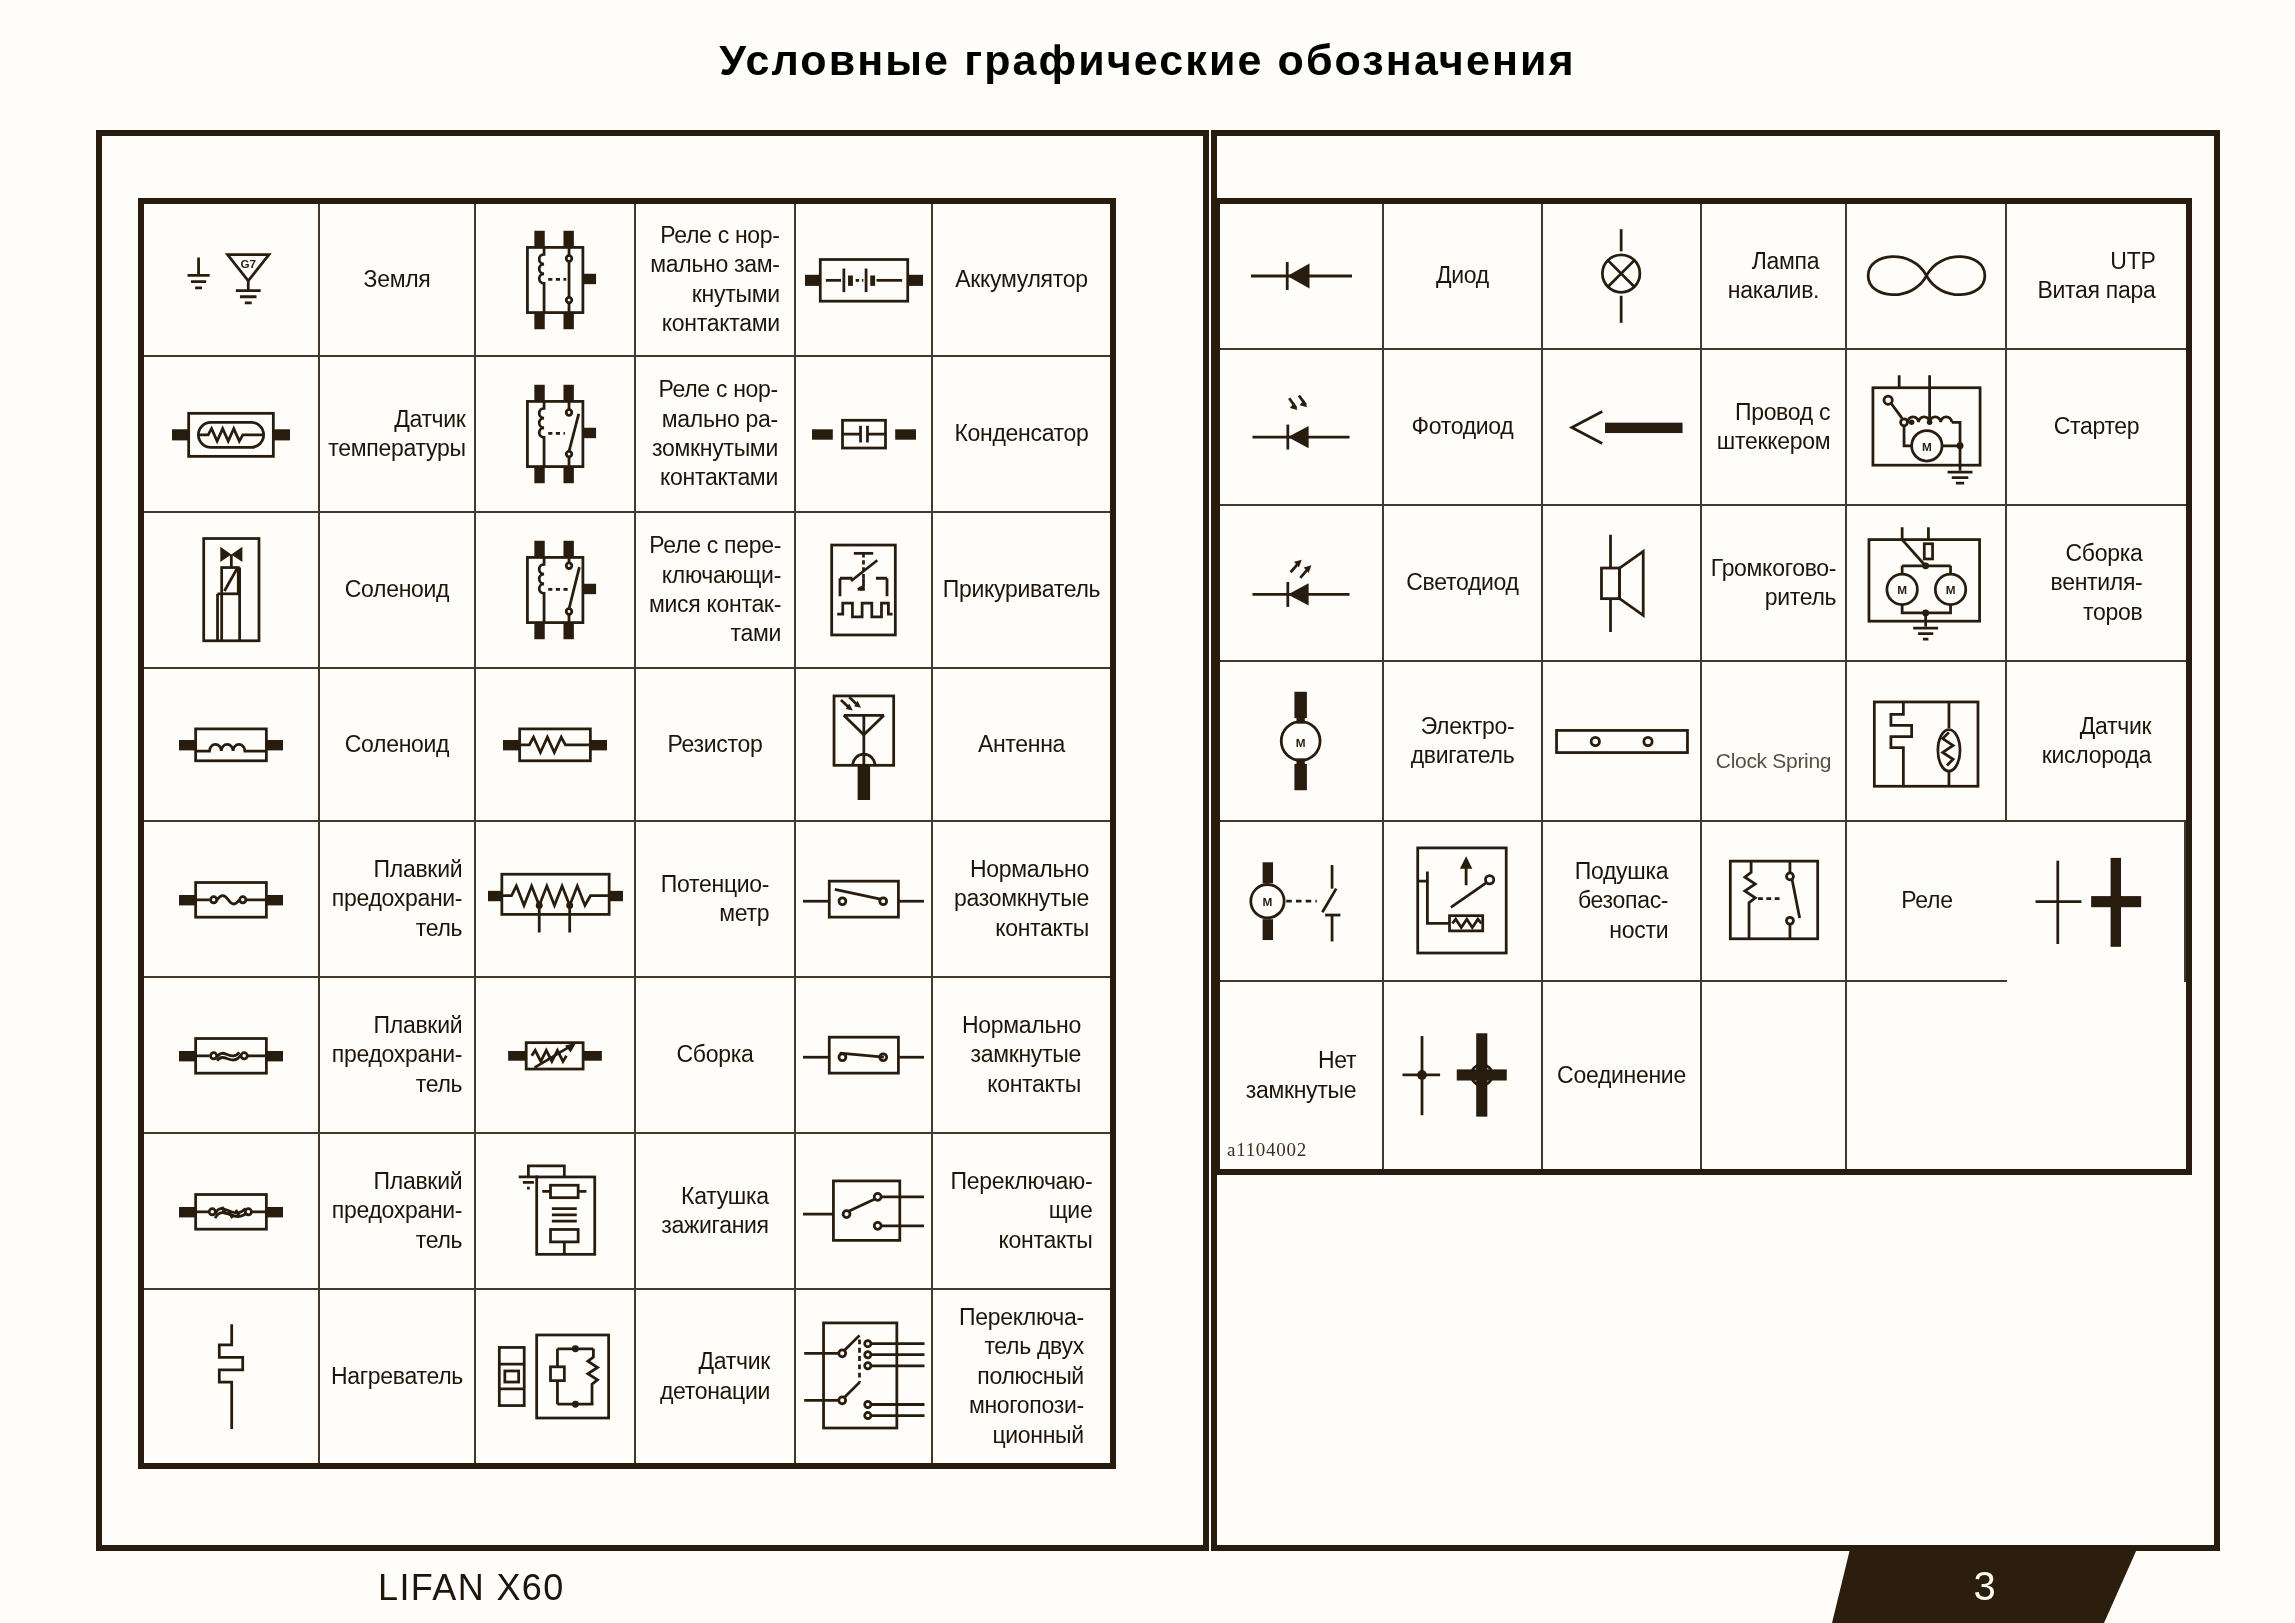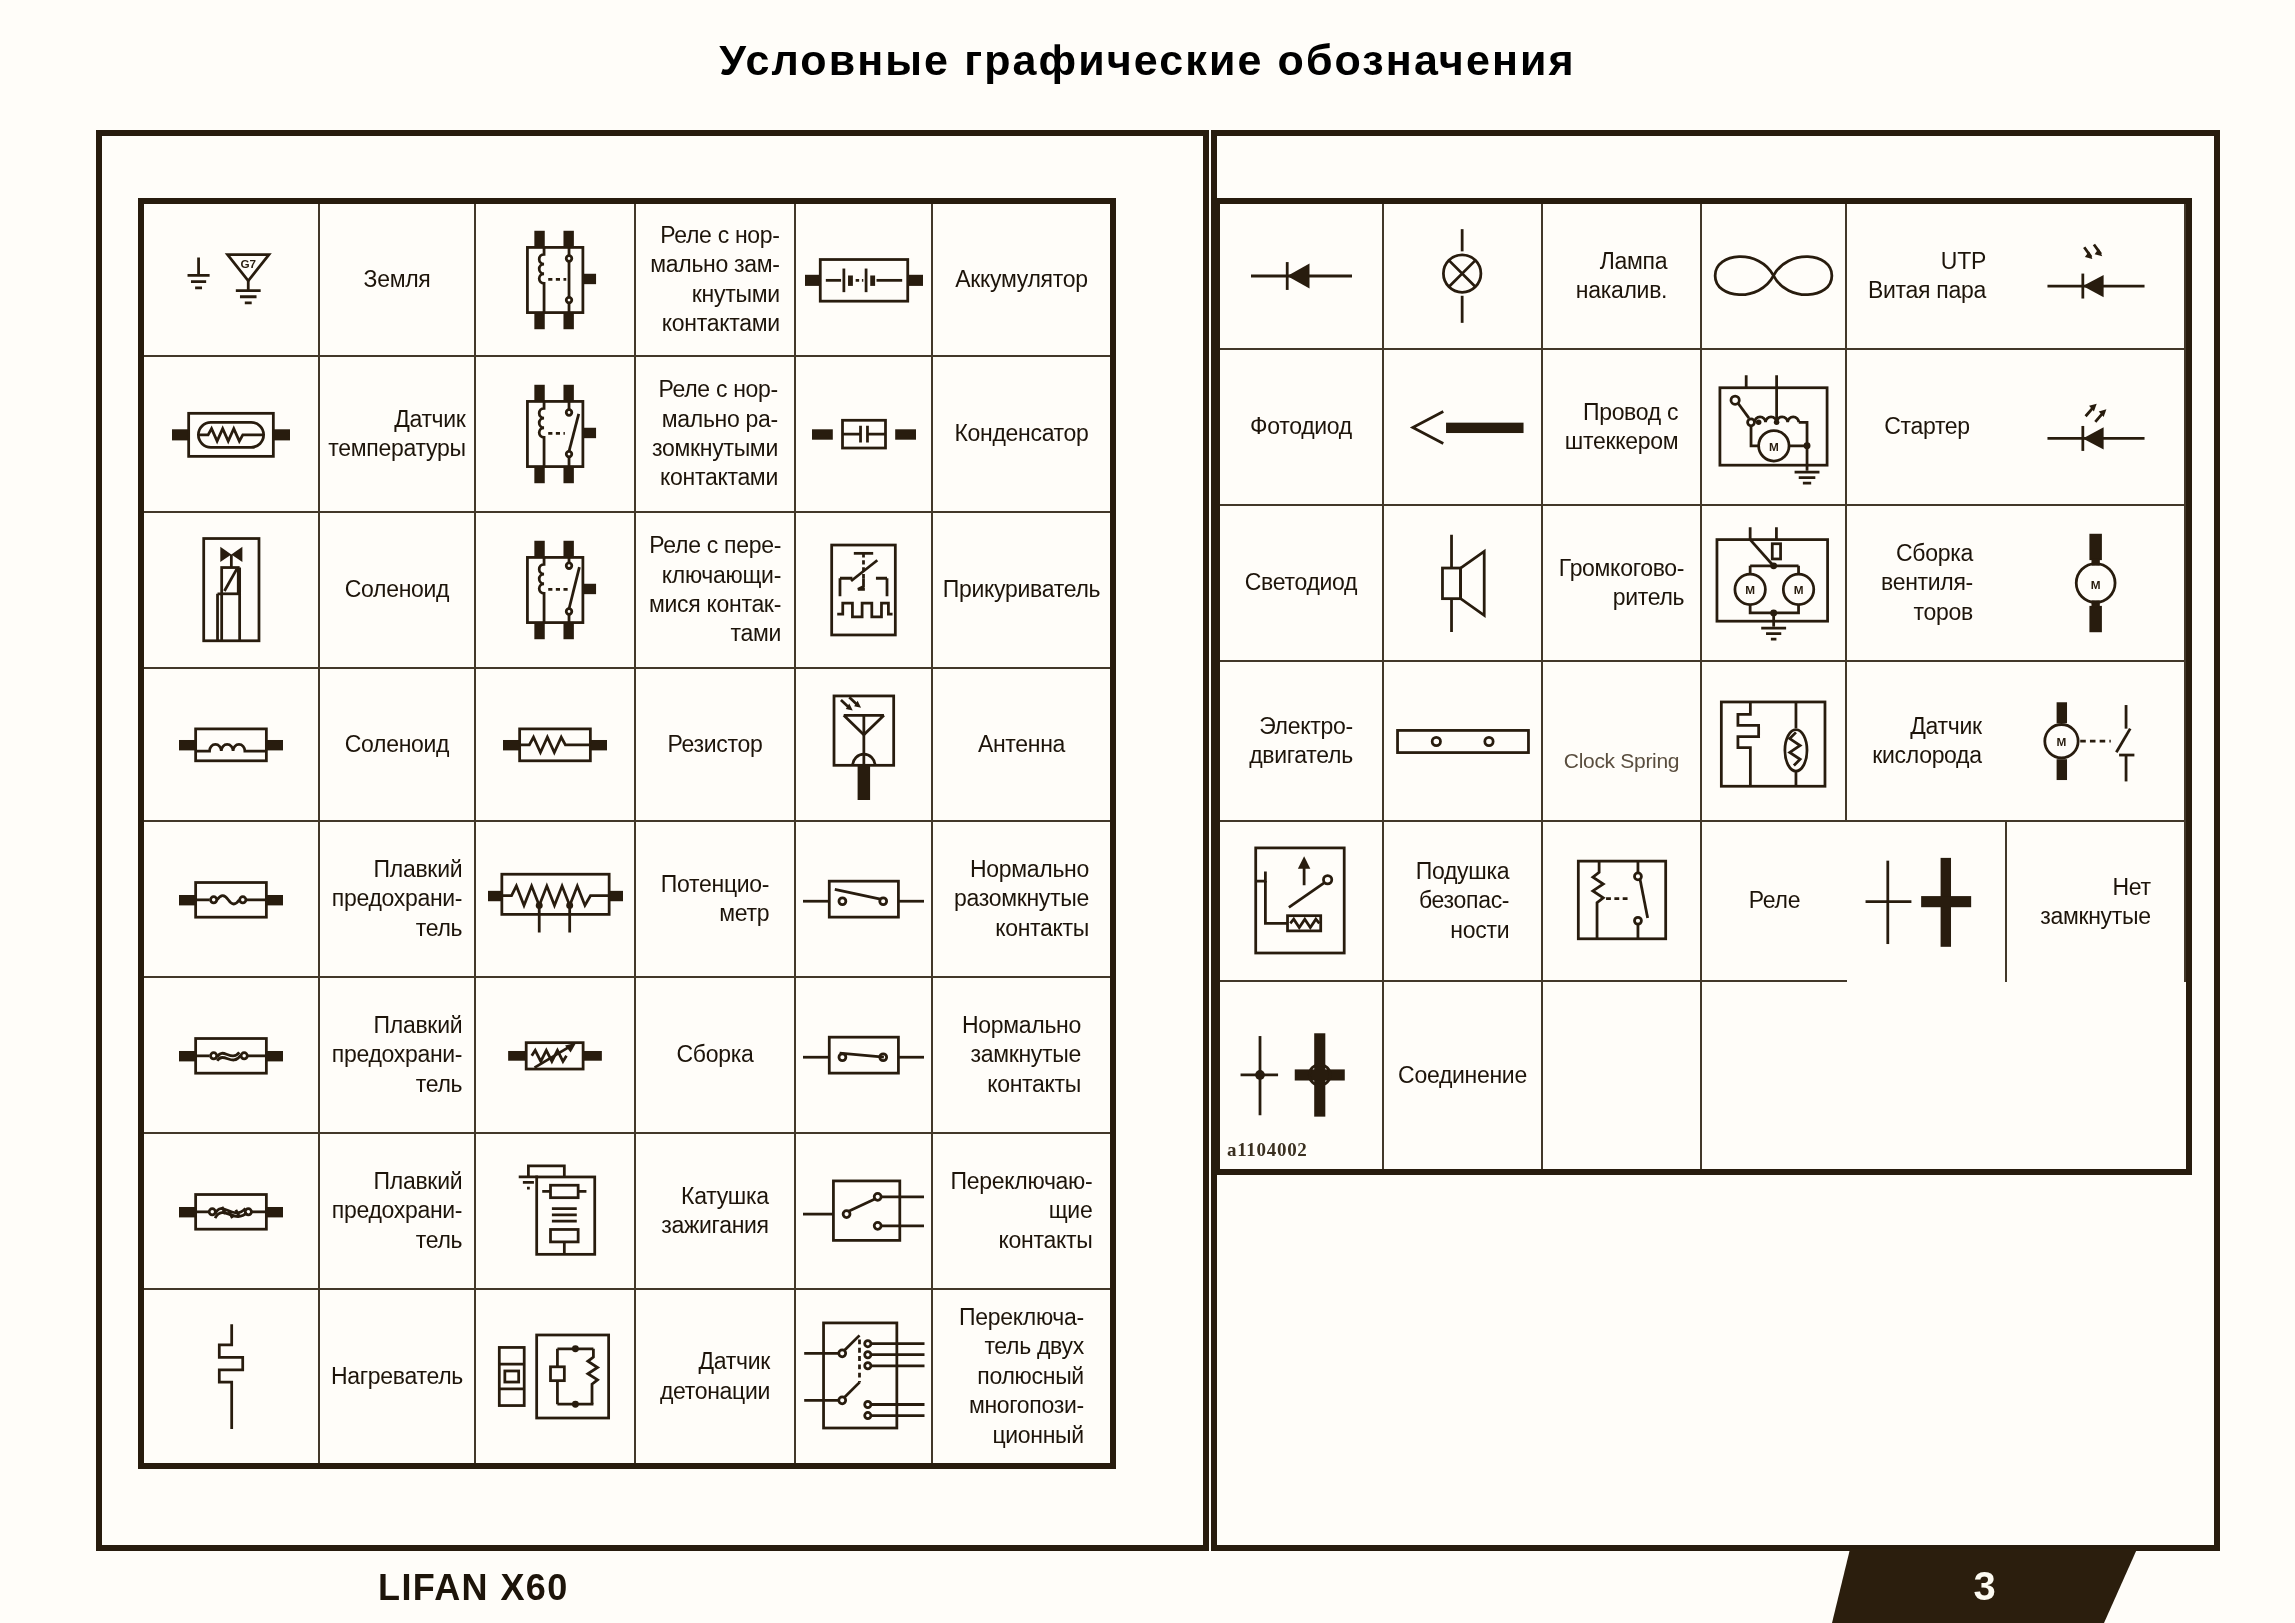--- a/index.html
+++ b/index.html
@@ -2,21 +2,21 @@
 <html style="font-size:11px"><head>
 <meta charset="utf-8">
 <style>
   html,body{margin:0;padding:0;}
   body{
     width:2295px;height:1623px;position:relative;
     background:#fffdf9;color:#1d140a;
     font-family:"Liberation Sans",sans-serif;
     overflow:hidden;
   }
-  .abs{position:absolute;font-weight:bold;}
+  .abs{position:absolute;}
   .title{
     left:0;top:36px;width:2295px;text-align:center;
     font-size:43px;font-weight:bold;letter-spacing:2.1px;color:#000000;
   }
   .outer-box{border:6.2px solid #281c0e;background:transparent;}
   .grid{display:grid;position:absolute;border:6.2px solid #281c0e;background:#fffdf9;}
   .cell{
     border-right:2.1px solid #43382a;border-bottom:2.1px solid #43382a;
     display:flex;align-items:center;justify-content:center;
   }
@@ -439,20 +439,23 @@
 
 <div class="grid" style="left:1214px;top:198px;grid-template-columns:164px 159px 159px 145px 160px 179px;grid-template-rows:146px 156px 156px 160px 160px 187px;">
 
   <div class="cell sc">
     <svg width="101" height="42" viewBox="0 0 145 60">
       <path d="M0,30 H145" stroke-width="4"></path>
       <path class="f" d="M84,12 L52,30 L84,48 Z"></path>
       <path d="M52,10 V50" stroke-width="5"></path>
     </svg>
   </div>
+  <div class="cell lc">
+      <span>Диод</span>
+    </div>
   <div class="cell sc">
     <svg width="59" height="94" viewBox="0 0 85 135">
       <path d="M42,0 V32" stroke-width="4"></path>
       <circle cx="42" cy="64" r="27" stroke-width="4.5"></circle>
       <path d="M23,45 L61,83 M61,45 L23,83" stroke-width="4"></path>
       <path d="M42,96 V135" stroke-width="4"></path>
     </svg>
   </div>
   <div class="cell lc">
       <span>Лампа

